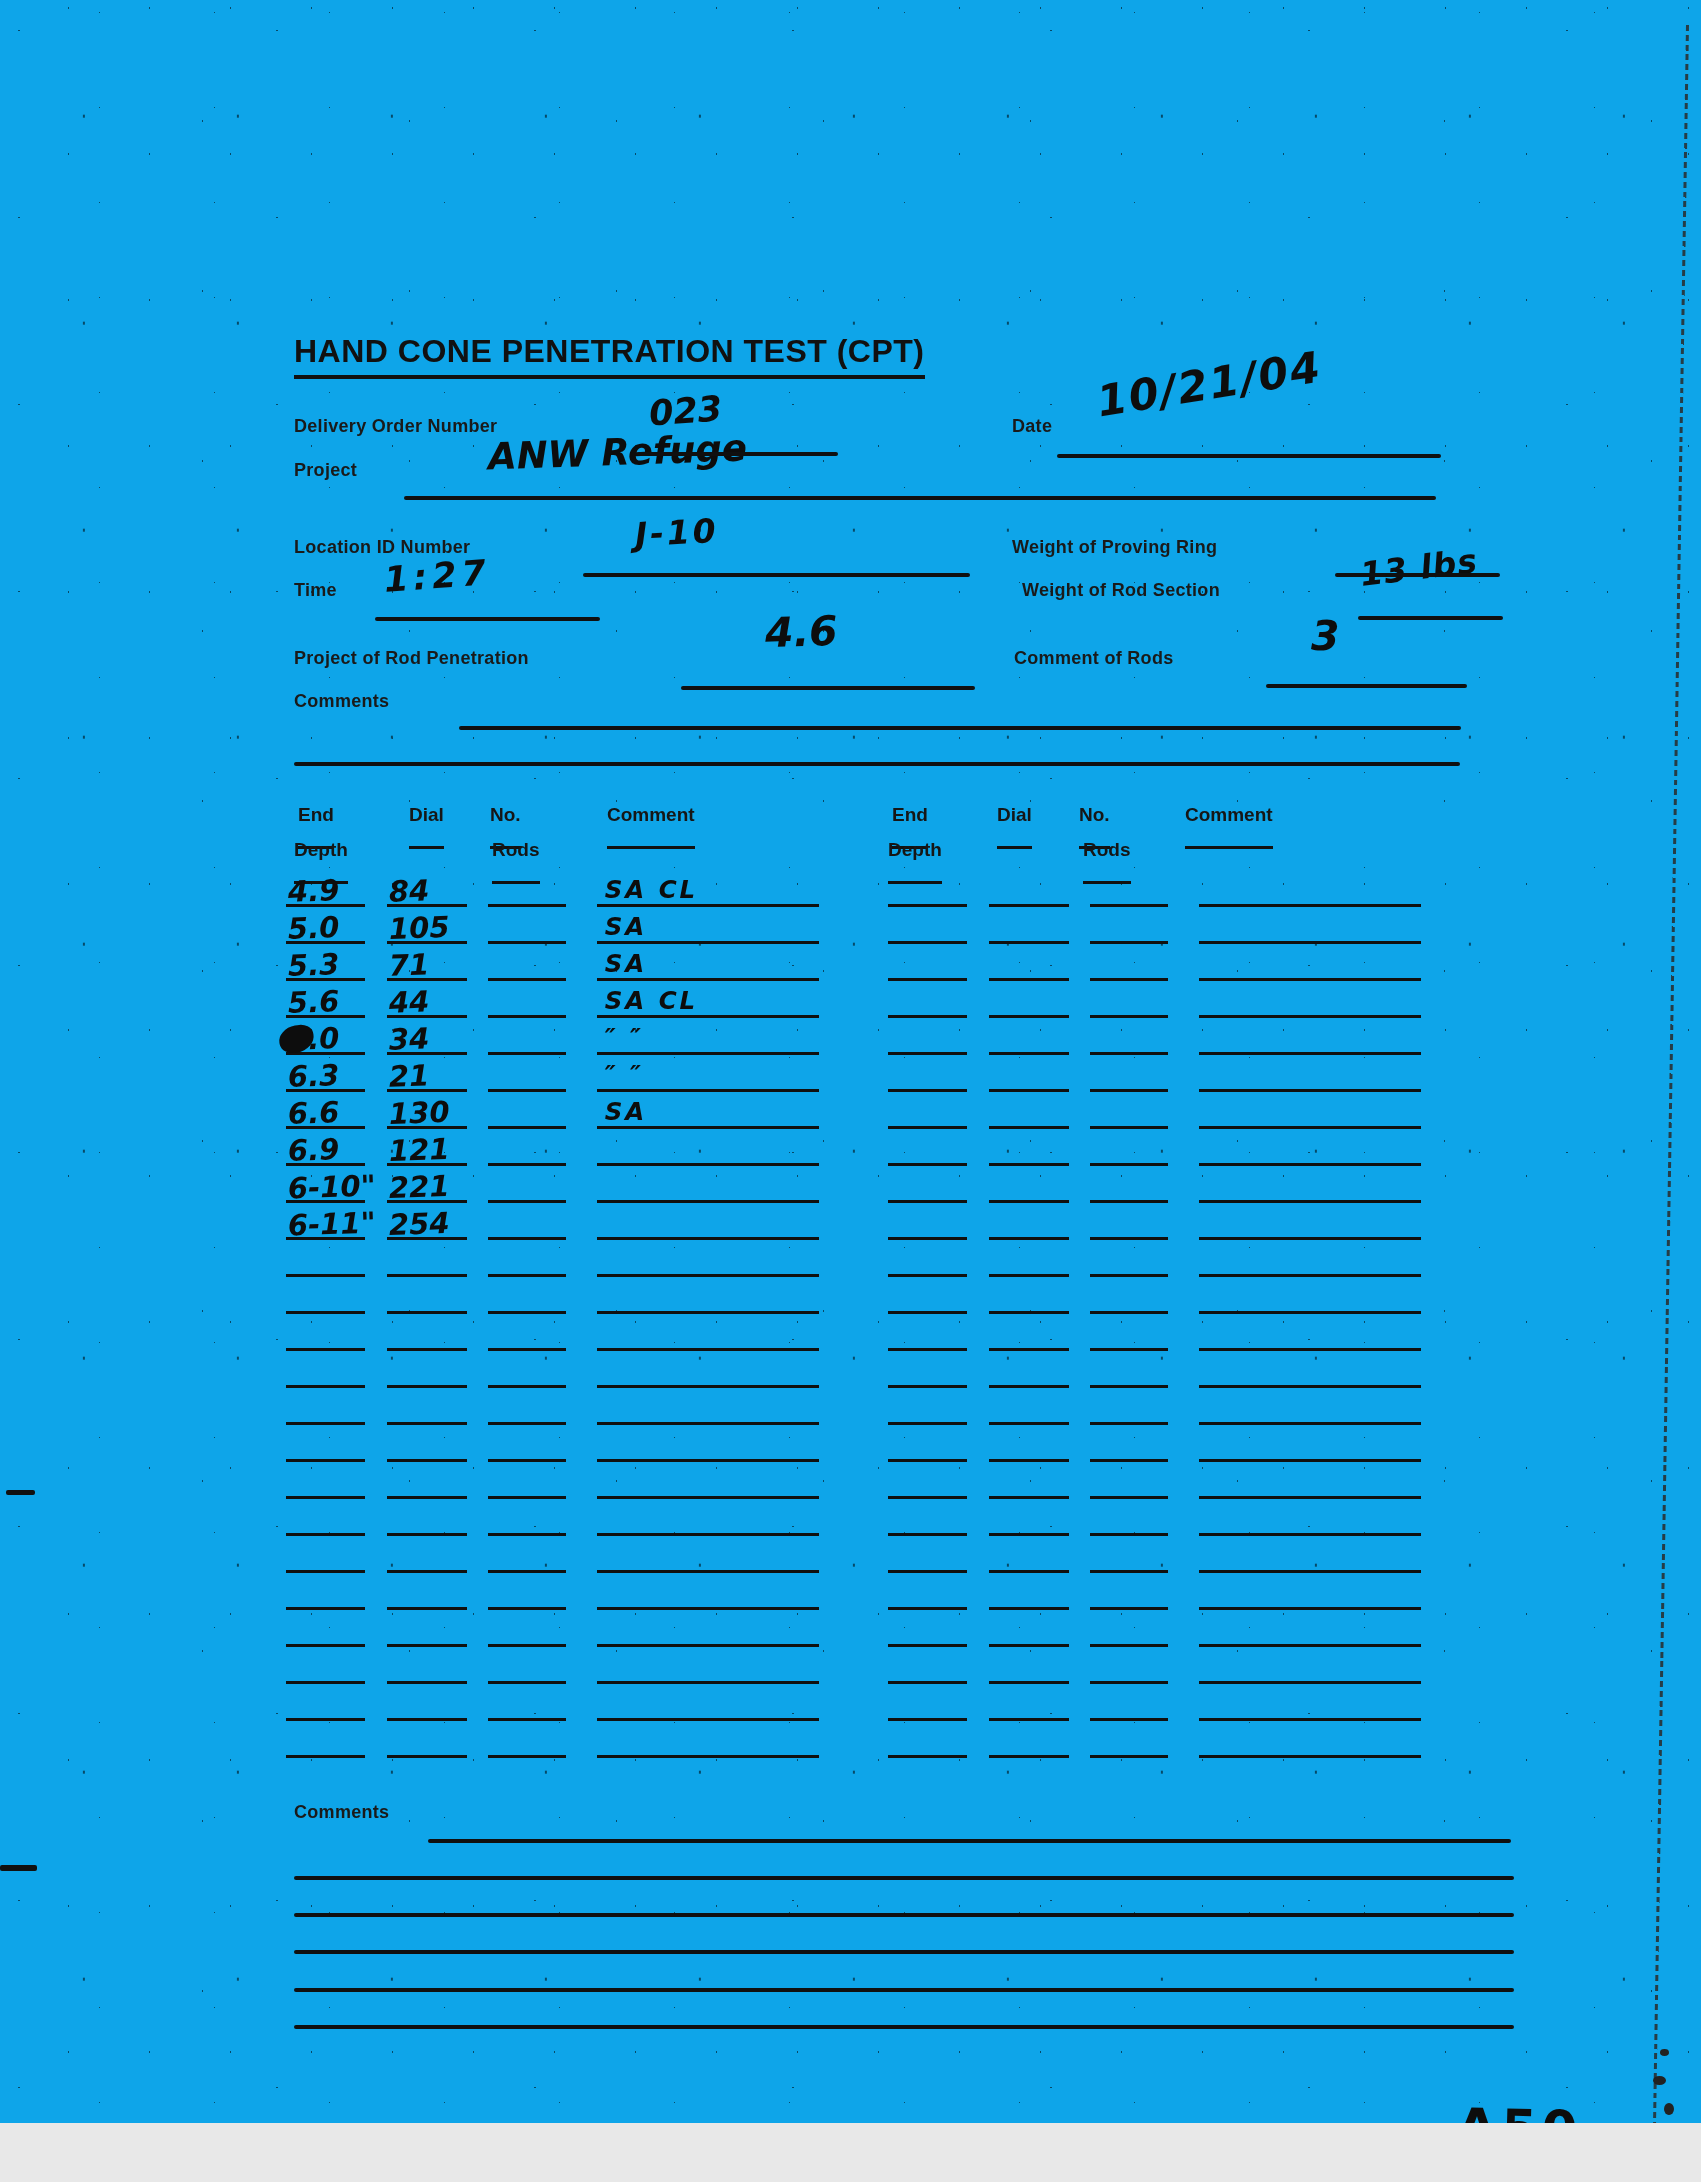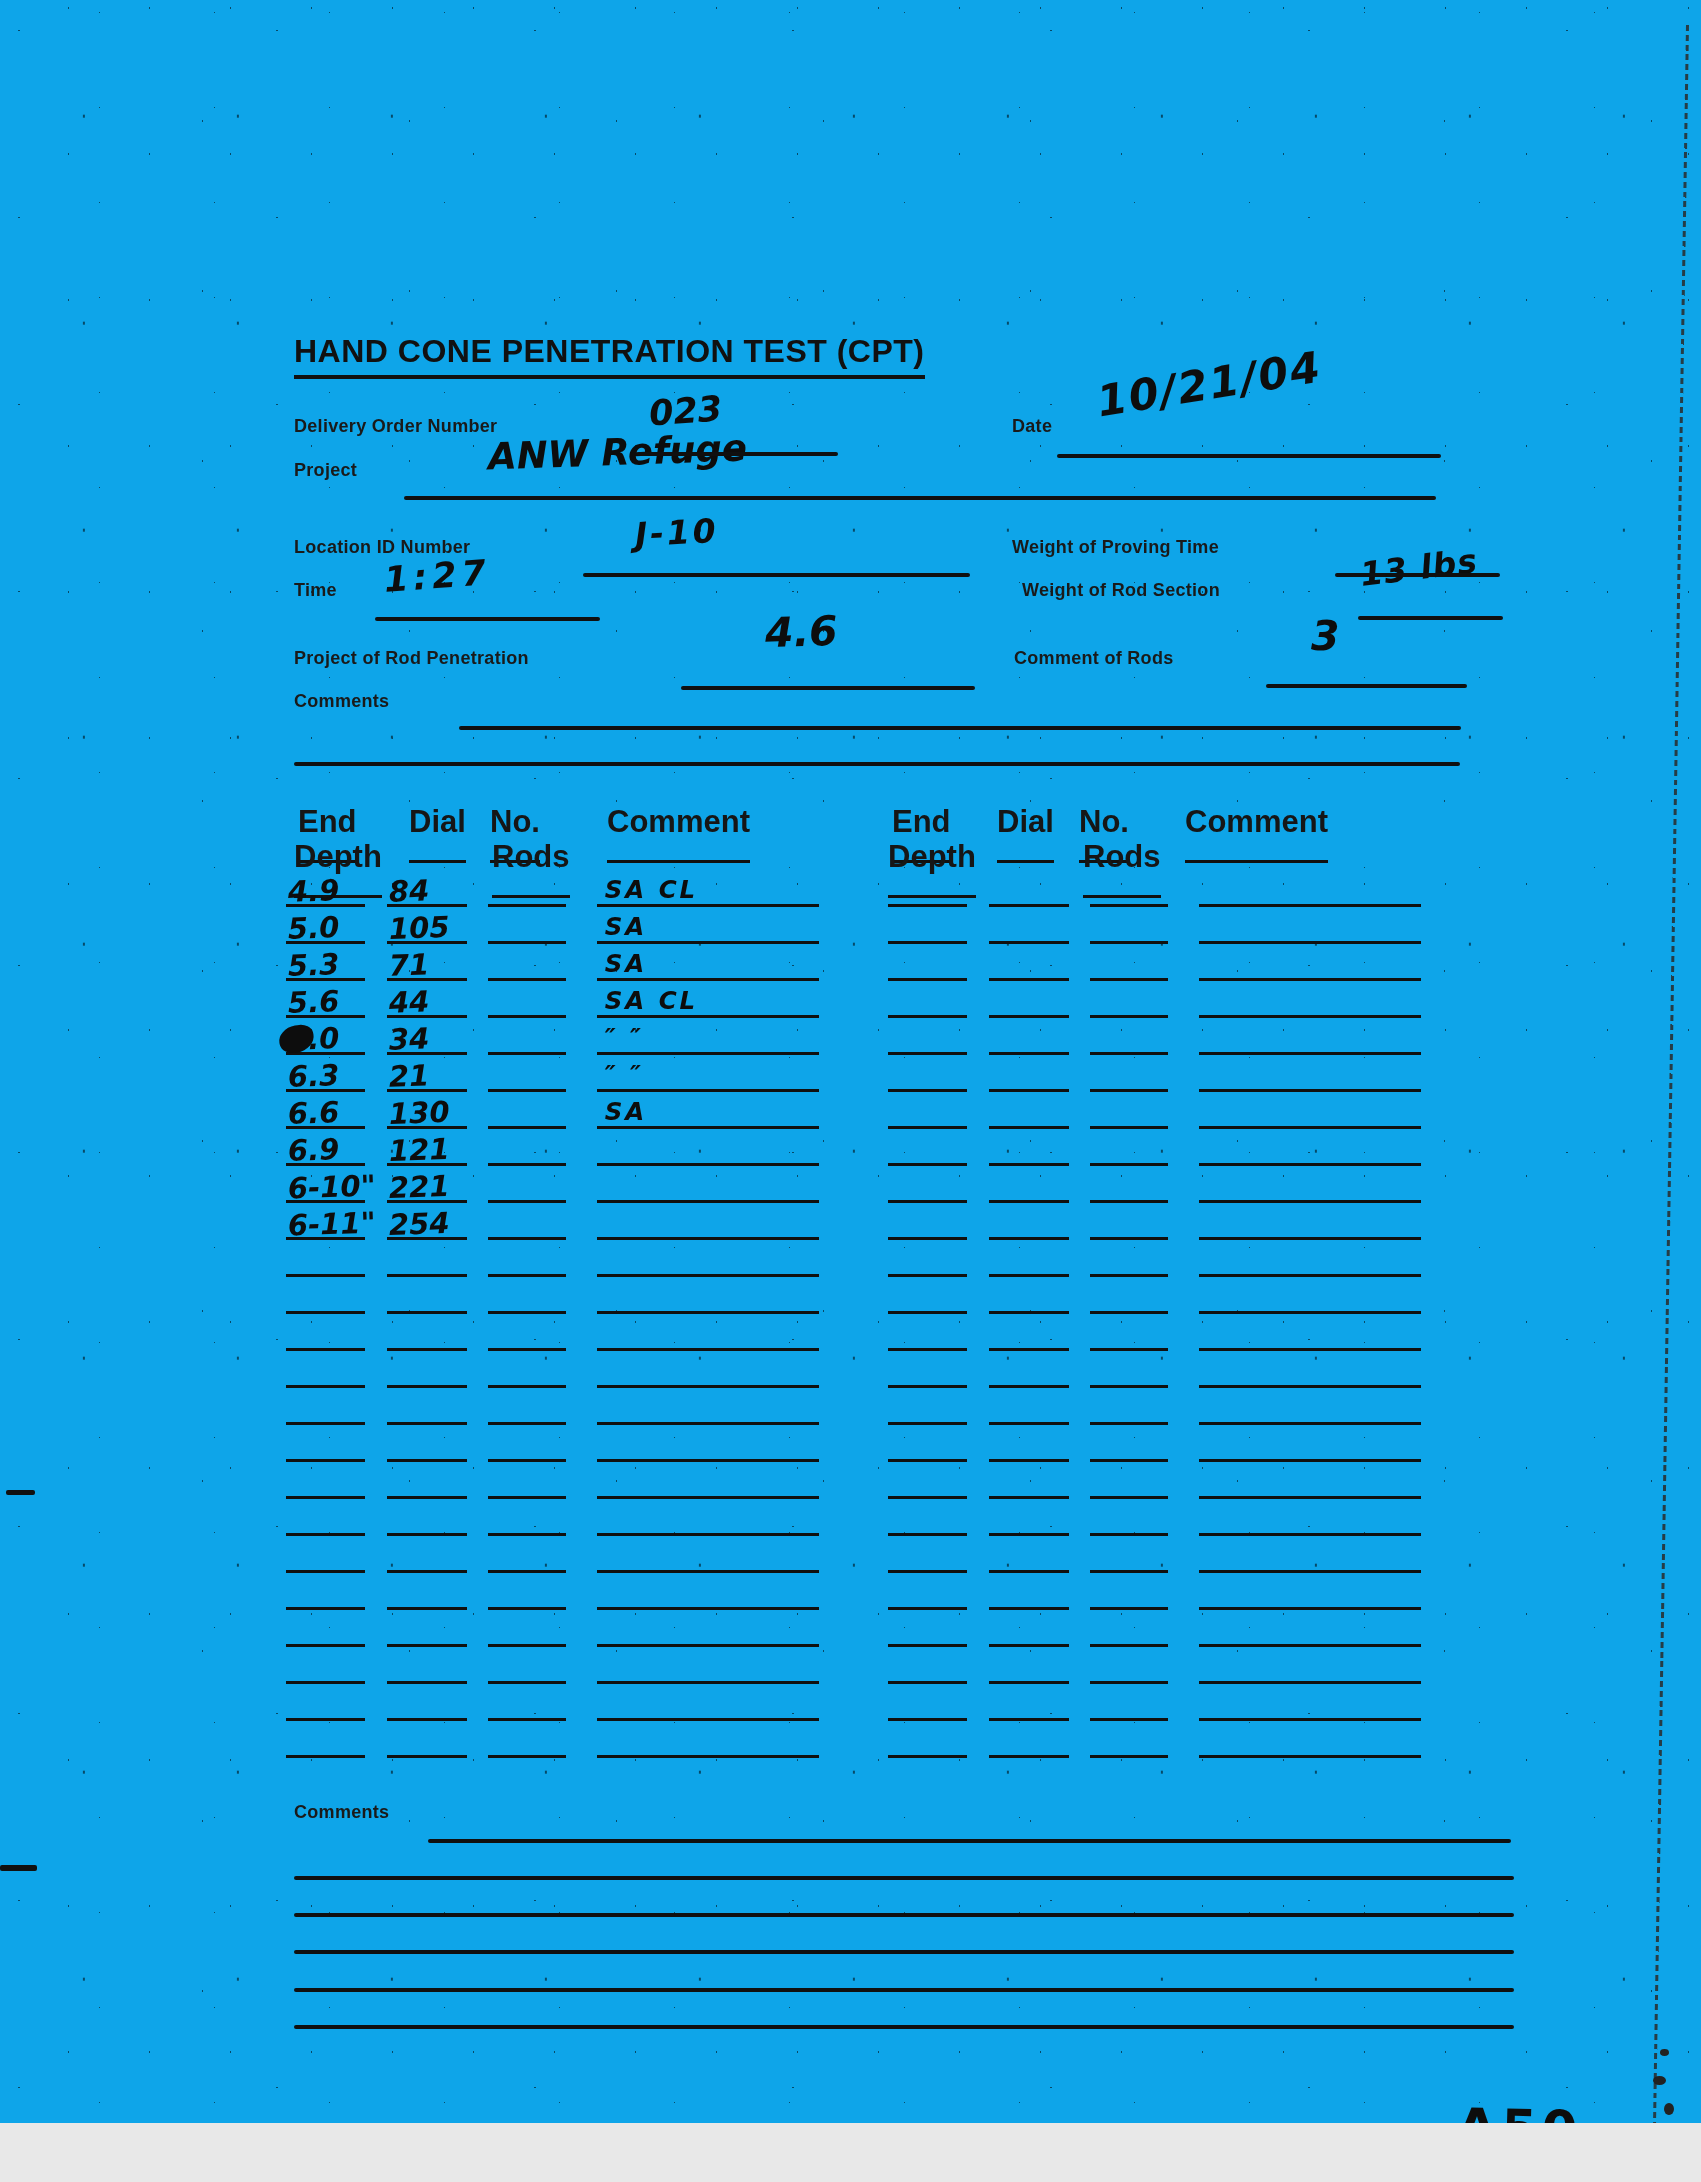--- a/index.html
+++ b/index.html
@@ -40,21 +40,21 @@
   .v-date{left:1096px;top:363px;font-size:43px;transform:rotate(-9deg);letter-spacing:2px;}
   .v-project{left:488px;top:434px;font-size:37px;transform:rotate(-2deg);}
   .v-loc{left:635px;top:516px;font-size:33px;transform:rotate(-3deg);letter-spacing:2.9px;}
   .v-time{left:384px;top:559px;font-size:35px;transform:rotate(-4deg);letter-spacing:4.9px;}
   .v-rodsec{left:1360px;top:551px;font-size:33px;transform:rotate(-7deg);letter-spacing:1px;}
   .v-rodpen{left:765px;top:612px;font-size:41px;transform:rotate(-2deg);}
   .v-numrods{left:1311px;top:616px;font-size:41px;}
   .v-a50{left:1457px;top:2103px;font-size:51px;transform:rotate(1.5deg);letter-spacing:4.9px;font-style:normal;}
   
   .th{
-    position:absolute;font-size:31px;font-weight:bold;color:#161616;
+    position:absolute;font-size:19px;font-weight:bold;color:#161616;
     border-bottom:3.9px solid #111;padding-bottom:20px;white-space:nowrap;
   }
   .h-end-l{left:298px;top:804px}.h-dial-l{left:409px;top:804px}
   .h-no-l{left:490px;top:804px}.h-comment-l{left:607px;top:804px}
   .h-depth-l{left:294px;top:839px}.h-rods-l{left:492px;top:839px}
   .h-end-r{left:892px;top:804px}.h-dial-r{left:997px;top:804px}
   .h-no-r{left:1079px;top:804px}.h-comment-r{left:1185px;top:804px}
   .h-depth-r{left:888px;top:839px}.h-rods-r{left:1083px;top:839px}
   
   .tbl{position:absolute;top:870px;width:534px;}
@@ -118,21 +118,21 @@
 <body>
 
 <div class="page">
 
   <div class="title">HAND CONE PENETRATION TEST  (CPT)</div>
 
   <div class="lbl l-don">Delivery Order Number</div>
   <div class="lbl l-date">Date</div>
   <div class="lbl l-project">Project</div>
   <div class="lbl l-loc">Location ID Number</div>
-  <div class="lbl l-wpr">Weight of Proving Time</div>
+  <div class="lbl l-wpr">Weight of Proving Ring</div>
   <div class="lbl l-time">Time</div>
   <div class="lbl l-wrs">Weight of Rod Section</div>
   <div class="lbl l-wrp">Project of Rod Penetration</div>
   <div class="lbl l-nor">Comment of Rods</div>
   <div class="lbl l-comm">Comments</div>
 
   <div class="hw v-don">023</div>
   <div class="hw v-date">10/21/04</div>
   <div class="hw v-project">ANW Refuge</div>
   <div class="hw v-loc">J-10</div>

